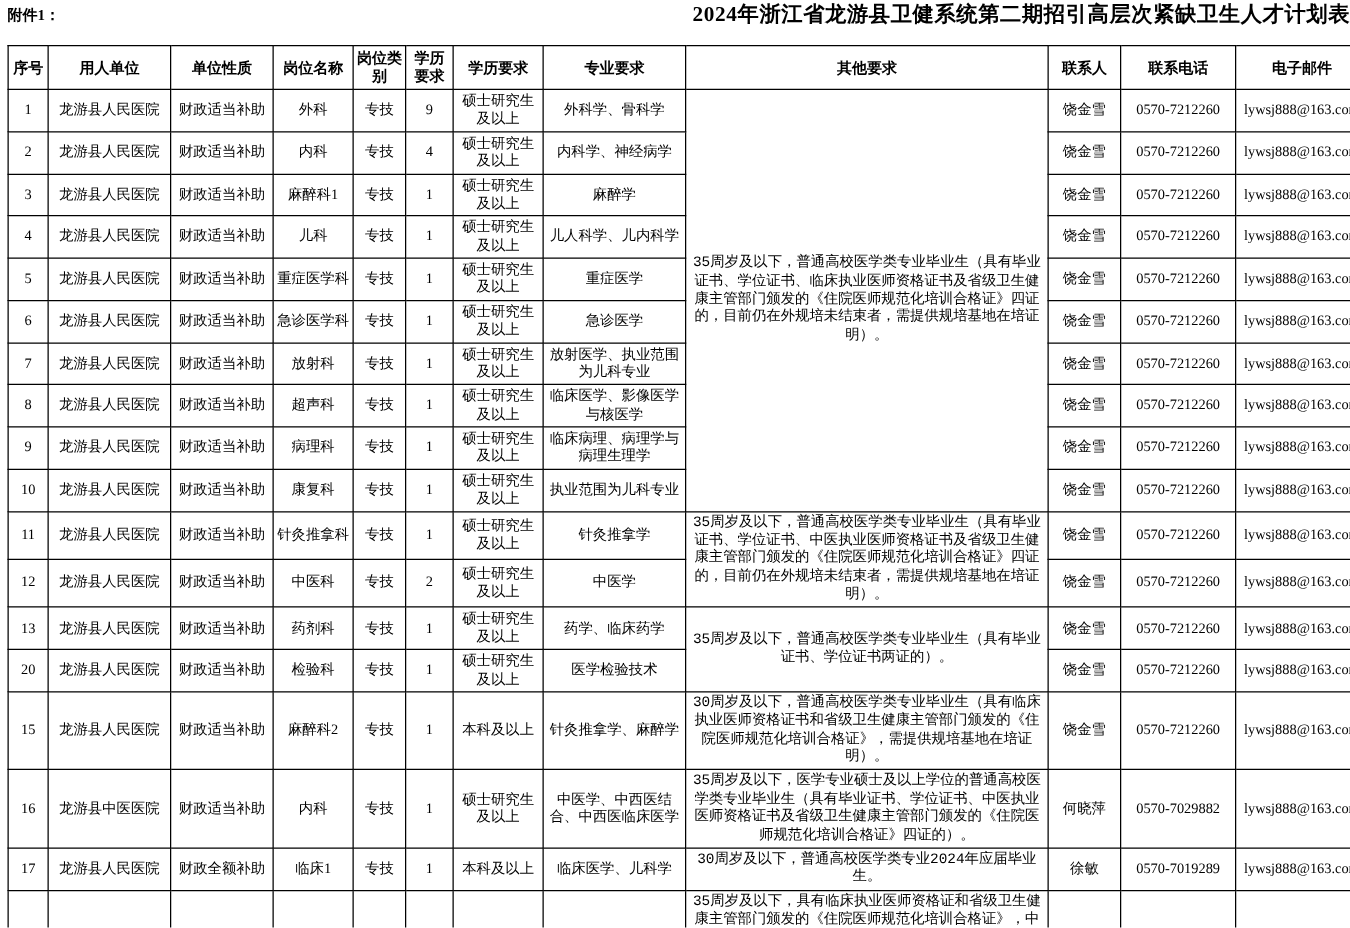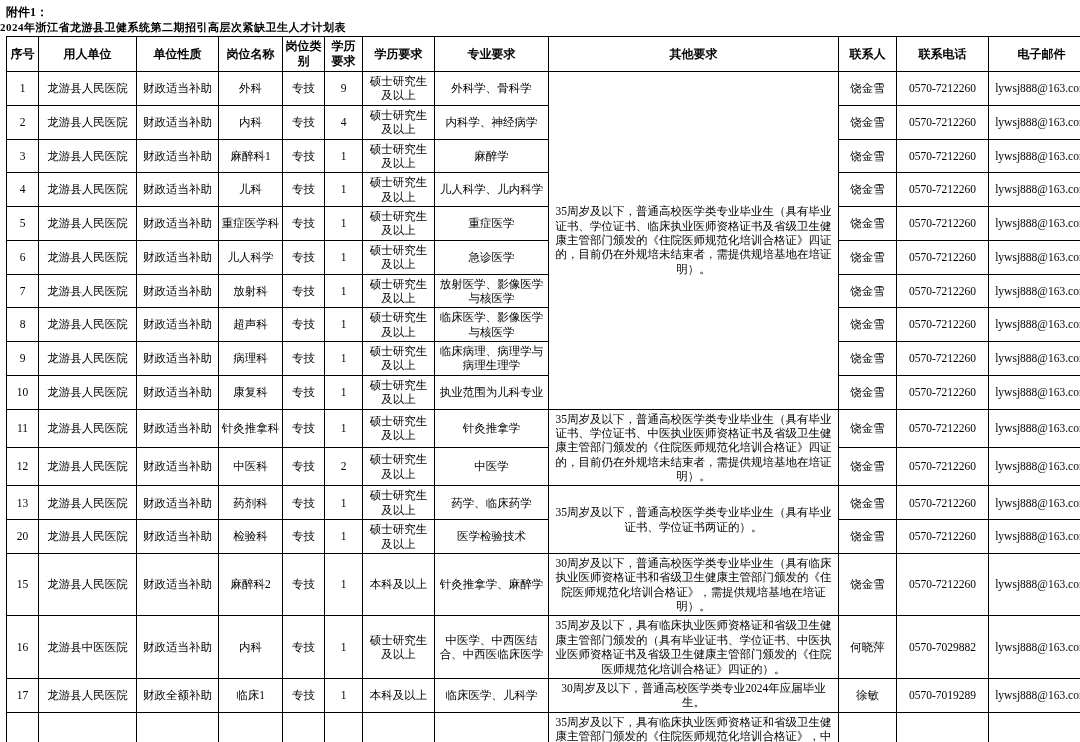--- a/index.html
+++ b/index.html
@@ -24,24 +24,24 @@
   }
   .attach-label {
     position: absolute;
     left: 6px;
     top: 4px;
     font-size: 12px;
     font-weight: bold;
     font-family: "Liberation Serif", "DejaVu Serif", serif;
   }
   .doc-title {
-    text-align: left;
-    font-size: 11px;
+    text-align: right;
+    font-size: 17px;
     font-weight: bold;
-    padding-top: 20px;
+    padding-top: 0;
     letter-spacing: 0.5px;
   }
   table.plan {
     border-collapse: collapse;
     width: 1068px;
     margin: 6px 6px 0 6px;
     table-layout: fixed;
   }
   table.plan th, table.plan td {
     border: 1px solid #000;
@@ -55,20 +55,21 @@
   table.plan th {
     font-weight: bold;
     height: 26px;
     font-size: 12px;
   }
   td.req {
     text-align: left;
     padding: 3px 5px;
     line-height: 1.35;
     font-size: 11px;
+    font-family: Liberation Mono, monospace;
   }
   td.mail {
     font-family: "Liberation Serif", "DejaVu Serif", serif;
     font-size: 11px;
   }
   td.narrow { font-size: 11px; }
   .c0 { width: 32px; }
   .c1 { width: 98px; }
   .c2 { width: 82px; }
   .c3 { width: 64px; }
@@ -186,38 +187,38 @@
         <td class="narrow">硕士研究生及以上</td>
         <td>重症医学</td>
         <td>饶金雪</td>
         <td>0570-7212260</td>
         <td class="mail">lywsj888@163.com</td>
       </tr>
       <tr>
         <td>6</td>
         <td>龙游县人民医院</td>
         <td>财政适当补助</td>
-        <td>儿人科学</td>
+        <td>急诊医学科</td>
         <td>专技</td>
         <td>1</td>
         <td class="narrow">硕士研究生及以上</td>
         <td>急诊医学</td>
         <td>饶金雪</td>
         <td>0570-7212260</td>
         <td class="mail">lywsj888@163.com</td>
       </tr>
       <tr>
         <td>7</td>
         <td>龙游县人民医院</td>
         <td>财政适当补助</td>
         <td>放射科</td>
         <td>专技</td>
         <td>1</td>
         <td class="narrow">硕士研究生及以上</td>
-        <td>放射医学、影像医学与核医学</td>
+        <td>放射医学、执业范围为儿科专业</td>
         <td>饶金雪</td>
         <td>0570-7212260</td>
         <td class="mail">lywsj888@163.com</td>
       </tr>
       <tr>
         <td>8</td>
         <td>龙游县人民医院</td>
         <td>财政适当补助</td>
         <td>超声科</td>
         <td>专技</td>
@@ -327,21 +328,21 @@
       </tr>
       <tr>
         <td>16</td>
         <td>龙游县中医医院</td>
         <td>财政适当补助</td>
         <td>内科</td>
         <td>专技</td>
         <td>1</td>
         <td class="narrow">硕士研究生及以上</td>
         <td>中医学、中西医结合、中西医临床医学</td>
-        <td class="req">35周岁及以下，具有临床执业医师资格证和省级卫生健康主管部门颁发的（具有毕业证书、学位证书、中医执业医师资格证书及省级卫生健康主管部门颁发的《住院医师规范化培训合格证》四证的）。</td>
+        <td class="req">35周岁及以下，医学专业硕士及以上学位的普通高校医学类专业毕业生（具有毕业证书、学位证书、中医执业医师资格证书及省级卫生健康主管部门颁发的《住院医师规范化培训合格证》四证的）。</td>
         <td>何晓萍</td>
         <td>0570-7029882</td>
         <td class="mail">lywsj888@163.com</td>
       </tr>
       <tr>
         <td>17</td>
         <td>龙游县人民医院</td>
         <td>财政全额补助</td>
         <td>临床1</td>
         <td>专技</td>

